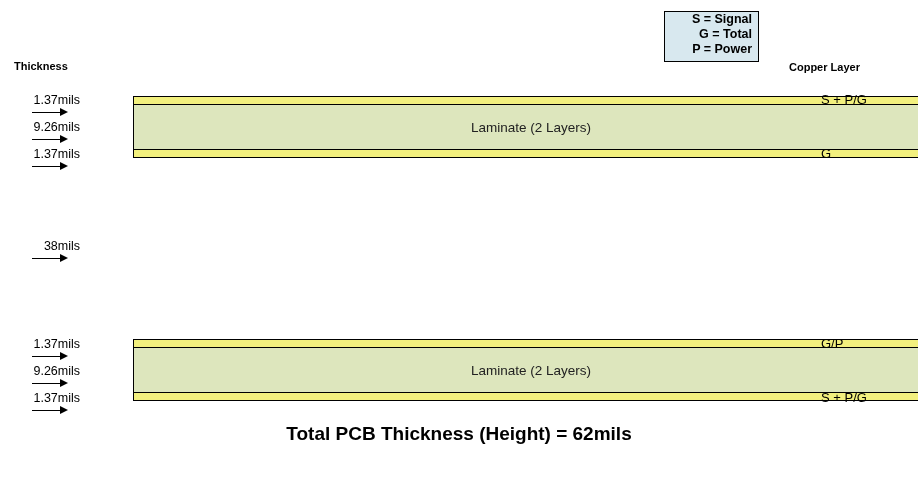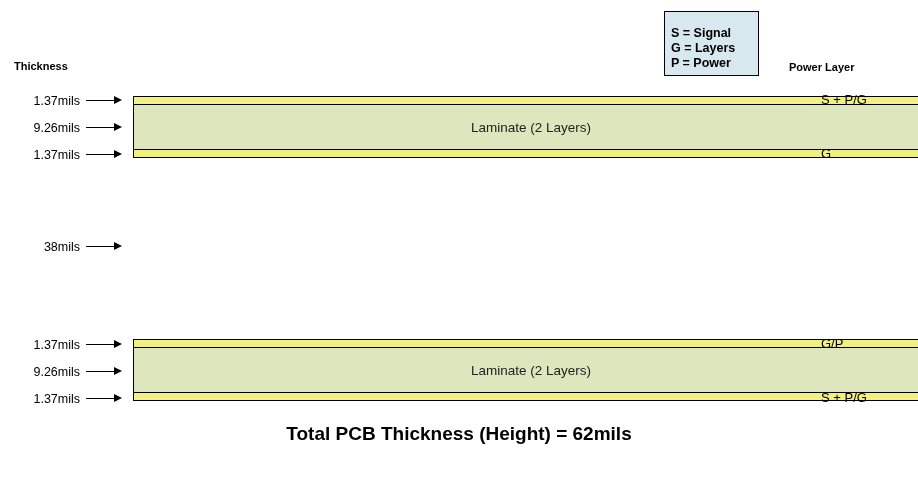--- a/index.html
+++ b/index.html
@@ -22,24 +22,25 @@
     width: 918px;
     height: 478px;
   }
 
   
   .legend {
     position: absolute;
     left: 664px;
     top: 11px;
     width: 95px;
-    padding: 14px 6px 4px 6px;
+    padding: 0 6px 4px 6px;
     background: #d8e8ef;
     border: 1px solid #000000;
     box-sizing: border-box;
+    text-align: right;
   }
   .legend-line {
     font-size: 12.5px;
     font-weight: bold;
     line-height: 15px;
     white-space: nowrap;
   }
 
   
   .col-head {
@@ -93,20 +94,21 @@
   #layer-laminate-bottom { top: 252px; height: 44px; }
   #layer-copper-bottom   { top: 296px; height: 9px; }
 
   
   .callout {
     position: absolute;
     display: flex;
     align-items: center;
     height: 16px;
     white-space: nowrap;
+    flex-direction: column;
   }
   .callout-text {
     font-size: 12.5px;
     text-align: right;
     width: 66px;
     display: inline-block;
   }
   .arrow {
     position: relative;
     width: 36px;
@@ -166,26 +168,26 @@
     line-height: 18px;
   }
 </style>
 </head>
 <body>
 
 <div class="stage">
 
   <div class="legend">
     <div class="legend-line">S = Signal</div>
-    <div class="legend-line">G = Layers</div>
+    <div class="legend-line">G = Total</div>
     <div class="legend-line">P = Power</div>
   </div>
 
   <div class="col-head" id="thickness-header">Thickness</div>
-  <div class="col-head" id="copper-header">Power Layer</div>
+  <div class="col-head" id="copper-header">Copper Layer</div>
 
   <div class="stack">
     <div class="layer copper" id="layer-copper-top"></div>
 
     <div class="layer dielectric" id="layer-laminate-top">
       <span class="dielectric-label">Laminate (2 Layers)</span>
     </div>
 
     <div class="layer copper" id="layer-copper-g"></div>
 

